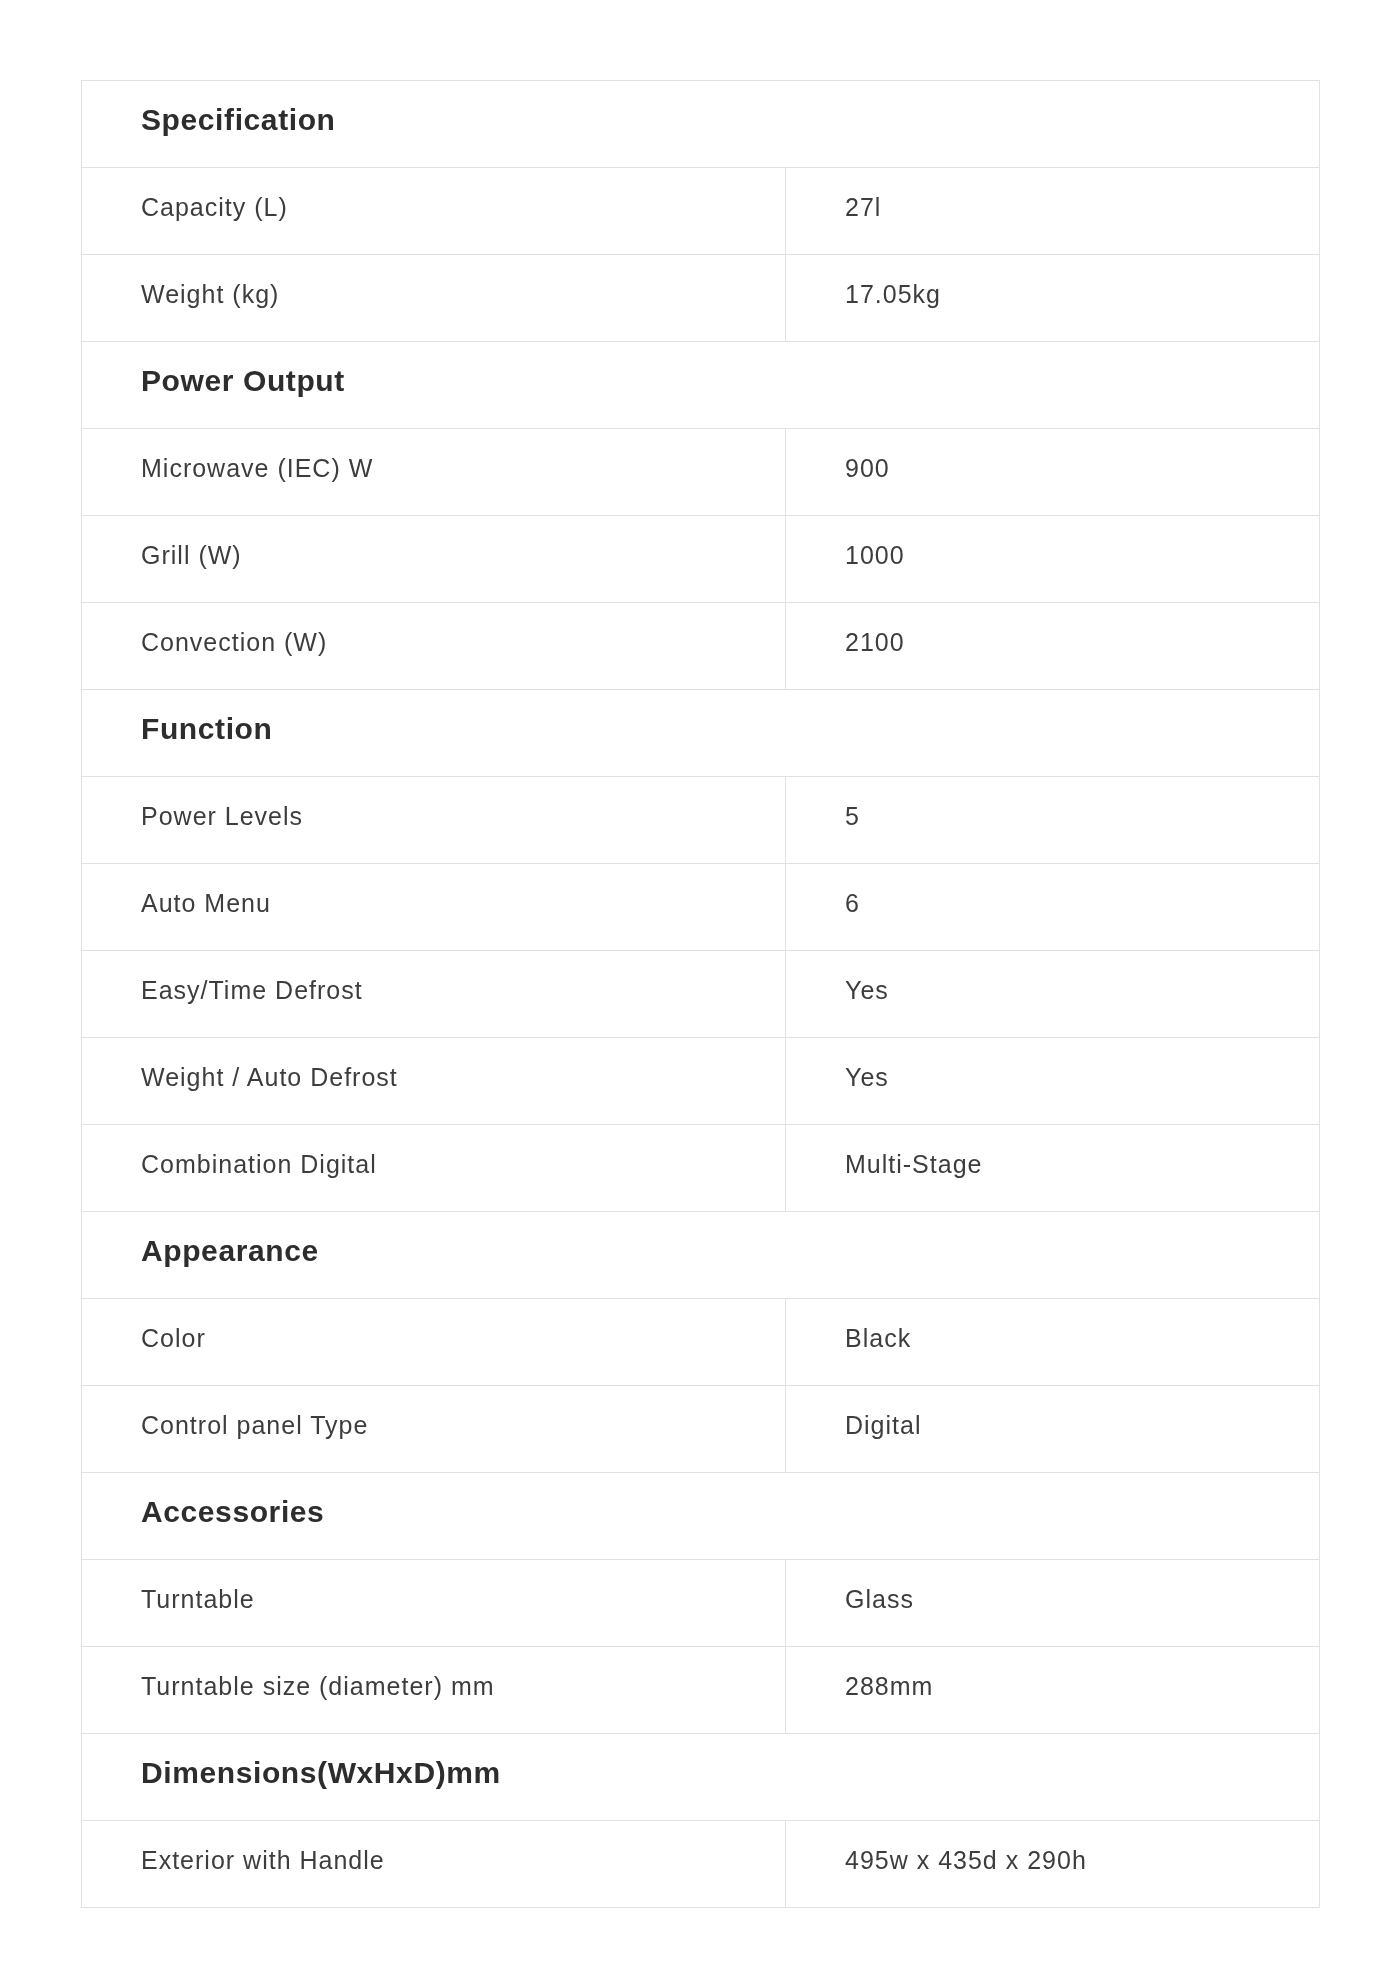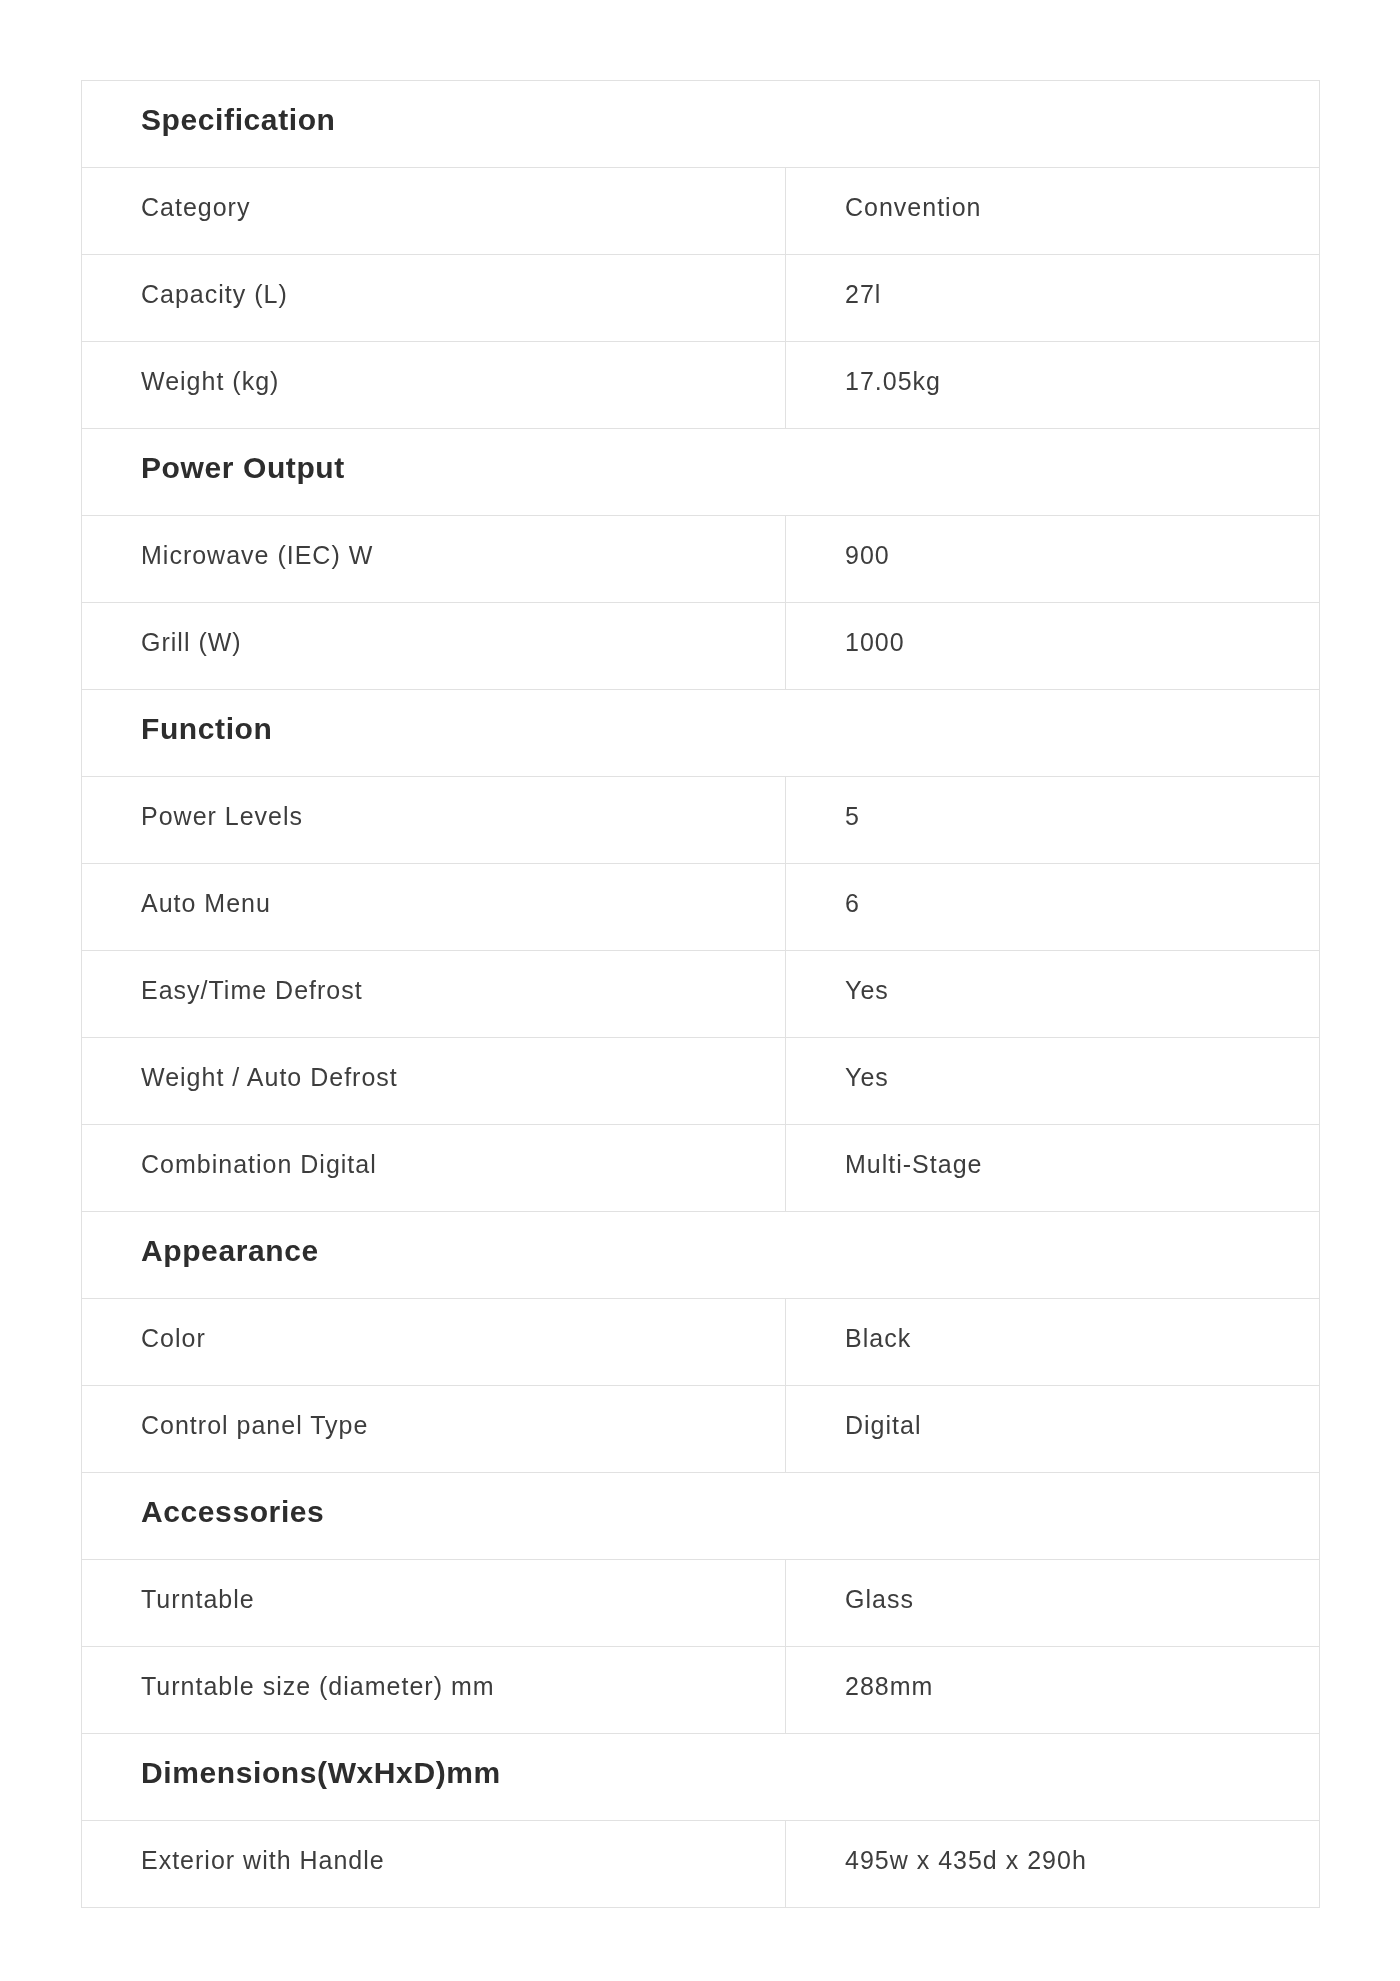--- a/index.html
+++ b/index.html
@@ -54,42 +54,42 @@
     <colgroup>
         <col class="c1">
         <col class="c2">
       </colgroup>
     <tbody>
 
       <tr>
         <td colspan="2" class="sec">Specification</td>
       </tr>
       <tr>
-        <td>Category</td>
-        <td>Convention</td>
-      </tr>
-      <tr>
         <td>Capacity (L)</td>
         <td>27l</td>
       </tr>
       <tr>
         <td>Weight (kg)</td>
         <td>17.05kg</td>
       </tr>
 
       <tr>
         <td colspan="2" class="sec">Power Output</td>
       </tr>
       <tr>
         <td>Microwave (IEC) W</td>
         <td>900</td>
       </tr>
       <tr>
         <td>Grill (W)</td>
         <td>1000</td>
+      </tr>
+      <tr>
+        <td>Convection (W)</td>
+        <td>2100</td>
       </tr>
 
       <tr>
         <td colspan="2" class="sec">Function</td>
       </tr>
       <tr>
         <td>Power Levels</td>
         <td>5</td>
       </tr>
       <tr>

